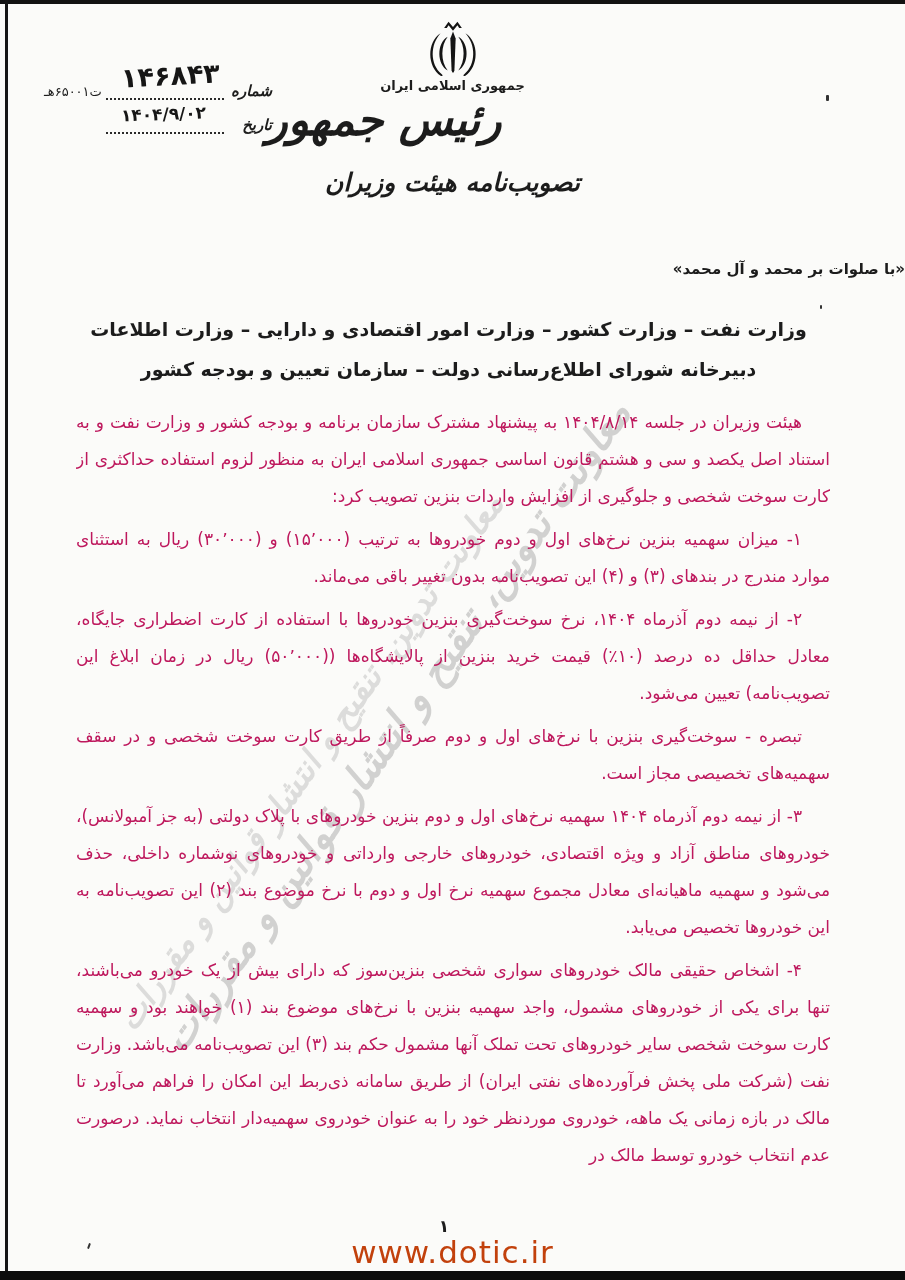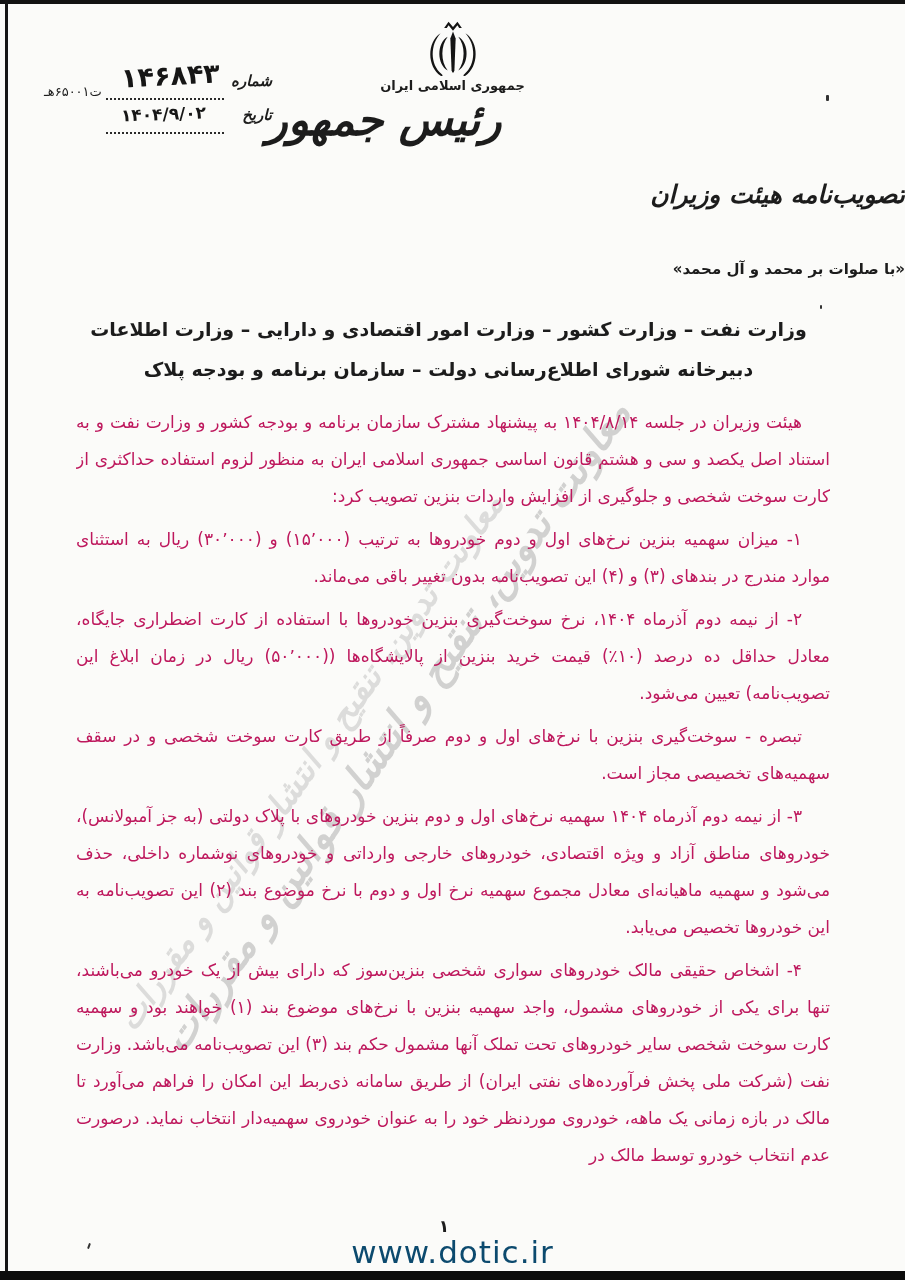--- a/index.html
+++ b/index.html
@@ -16,34 +16,34 @@
   .speck{position:absolute;background:#333;border-radius:1px;}
   .speck.s1{left:826px;top:95px;width:3px;height:6px;}
   .speck.s2{left:820px;top:305px;width:2px;height:4px;}
   .speck.s3{left:88px;top:1243px;width:2px;height:6px;transform:rotate(20deg);}
 
   
   .stamp{position:absolute;top:72px;left:28px;width:248px;height:80px;direction:rtl;font-size:15px;}
   .stamp-row{position:absolute;right:0;width:248px;height:34px;}
   .stamp-row.r1{top:0;}
   .stamp-row.r2{top:34px;}
-  .stamp-label{position:absolute;right:4px;top:0;font-weight:bold;font-style:italic;font-size:15px;}
+  .stamp-label{position:absolute;right:4px;top:10px;font-weight:bold;font-style:italic;font-size:15px;}
   .dotline{position:absolute;right:52px;top:26px;width:118px;border-bottom:2.5px dotted #2a2a2a;}
   .hand{font-weight:bold;color:#161616;}
   .hand-number{position:absolute;right:56px;top:-12px;font-size:27px;letter-spacing:4px;transform:rotate(-3deg);}
   .number-code{position:absolute;left:16px;top:12px;font-size:13px;font-weight:normal;}
   .hand-date{position:absolute;right:70px;top:-2px;font-size:17px;transform:rotate(-2deg);letter-spacing:1px;direction:ltr;}
 
   
   .emblem{position:absolute;top:20px;left:424px;width:58px;height:62px;}
   .country{position:absolute;top:78px;left:0;width:905px;text-align:center;
     font-size:13px;font-weight:bold;}
   .president{position:absolute;top:94px;left:0;width:768px;text-align:center;
     font-size:44px;font-weight:bold;font-style:italic;letter-spacing:-1px;}
-  .doctype{position:absolute;top:180px;left:0;width:905px;text-align:right;
+  .doctype{position:absolute;top:168px;left:0;width:905px;text-align:center;
     font-size:25px;font-weight:bold;font-style:italic;}
 
   .basmala{position:absolute;top:229px;left:0;width:905px;text-align:center;font-size:16px;font-weight:bold;}
   .salawat{position:absolute;top:260px;left:0;width:905px;text-align:right;font-size:15px;font-weight:bold;}
 
   .addr{position:absolute;left:0;width:897px;text-align:center;font-weight:bold;font-size:19px;direction:rtl;}
   .addr1{top:318px;}
   .addr2{top:358px;}
 
   
@@ -59,21 +59,21 @@
     position:absolute;width:700px;text-align:center;white-space:nowrap;
     color:#8f8f8f;font-size:40px;font-weight:bold;font-style:italic;
     transform:rotate(-55deg);opacity:0.38;pointer-events:none;direction:rtl;
   }
   .wm1{left:70px;top:668px;}
   .wm2{left:-40px;top:742px;font-size:33px;opacity:0.28;}
 
   
   .pagenum{position:absolute;top:1216px;left:426px;width:36px;text-align:center;font-size:17px;font-weight:bold;}
   .site{position:absolute;top:1234px;left:0;width:905px;text-align:center;
-    font-size:31px;letter-spacing:1px;color:#0c4a6e;text-decoration:none;display:block;}
+    font-size:31px;letter-spacing:1px;color:#c2410c;text-decoration:none;display:block;}
 </style>
 </head>
 <body>
 
 <div class="page">
 
   <div class="border-top"></div>
   <div class="border-left"></div>
   <div class="border-bottom"></div>
   <div class="speck s1"></div>
@@ -109,21 +109,21 @@
       </g>
     </svg>
   </div>
   <div class="country">جمهوری اسلامی ایران</div>
   <div class="president">رئیس جمهور</div>
   <div class="doctype">تصویب‌نامه هیئت وزیران</div>
 
   <div class="salawat">«با صلوات بر محمد و آل محمد»</div>
 
   <div class="addr addr1">وزارت نفت – وزارت کشور – وزارت امور اقتصادی و دارایی – وزارت اطلاعات</div>
-  <div class="addr addr2">دبیرخانه شورای اطلاع‌رسانی دولت – سازمان برنامه و بودجه پلاک</div>
+  <div class="addr addr2">دبیرخانه شورای اطلاع‌رسانی دولت – سازمان تعیین و بودجه کشور</div>
 
   <div class="body-text">
     <p>هیئت وزیران در جلسه ۱۴۰۴/۸/۱۴ به پیشنهاد مشترک سازمان برنامه و بودجه کشور و وزارت نفت و به استناد اصل یکصد و سی و هشتم قانون اساسی جمهوری اسلامی ایران به منظور لزوم استفاده حداکثری از کارت سوخت شخصی و جلوگیری از افزایش واردات بنزین تصویب کرد:</p>
     <p>۱- میزان سهمیه بنزین نرخ‌های اول و دوم خودروها به ترتیب (۱۵٬۰۰۰) و (۳۰٬۰۰۰) ریال به استثنای موارد مندرج در بندهای (۳) و (۴) این تصویب‌نامه بدون تغییر باقی می‌ماند.</p>
     <p>۲- از نیمه دوم آذرماه ۱۴۰۴، نرخ سوخت‌گیری بنزین خودروها با استفاده از کارت اضطراری جایگاه، معادل حداقل ده درصد (۱۰٪) قیمت خرید بنزین از پالایشگاه‌ها ((۵۰٬۰۰۰) ریال در زمان ابلاغ این تصویب‌نامه) تعیین می‌شود.</p>
     <p>تبصره - سوخت‌گیری بنزین با نرخ‌های اول و دوم صرفاً از طریق کارت سوخت شخصی و در سقف سهمیه‌های تخصیصی مجاز است.</p>
     <p>۳- از نیمه دوم آذرماه ۱۴۰۴ سهمیه نرخ‌های اول و دوم بنزین خودروهای با پلاک دولتی (به جز آمبولانس)، خودروهای مناطق آزاد و ویژه اقتصادی، خودروهای خارجی وارداتی و خودروهای نوشماره داخلی، حذف می‌شود و سهمیه ماهیانه‌ای معادل مجموع سهمیه نرخ اول و دوم با نرخ موضوع بند (۲) این تصویب‌نامه به این خودروها تخصیص می‌یابد.</p>
     <p>۴- اشخاص حقیقی مالک خودروهای سواری شخصی بنزین‌سوز که دارای بیش از یک خودرو می‌باشند، تنها برای یکی از خودروهای مشمول، واجد سهمیه بنزین با نرخ‌های موضوع بند (۱) خواهند بود و سهمیه کارت سوخت شخصی سایر خودروهای تحت تملک آنها مشمول حکم بند (۳) این تصویب‌نامه می‌باشد. وزارت نفت (شرکت ملی پخش فرآورده‌های نفتی ایران) از طریق سامانه ذی‌ربط این امکان را فراهم می‌آورد تا مالک در بازه زمانی یک ماهه، خودروی موردنظر خود را به عنوان خودروی سهمیه‌دار انتخاب نماید. درصورت عدم انتخاب خودرو توسط مالک در</p>
   </div>
 

